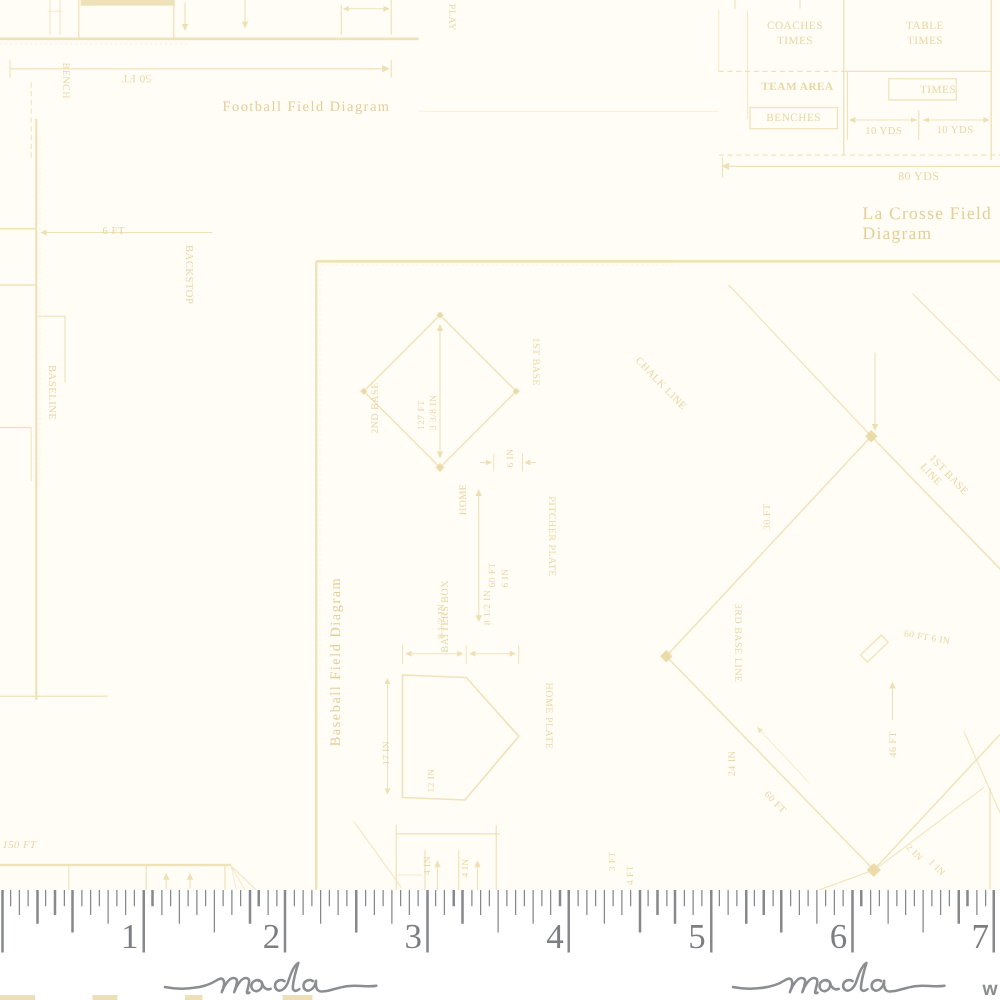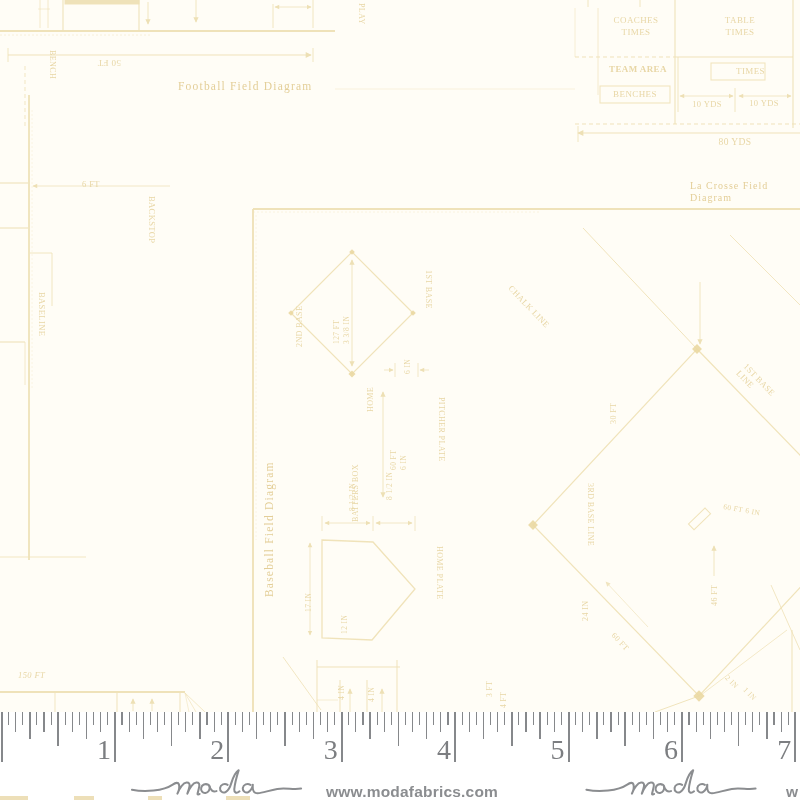--- a/index.html
+++ b/index.html
@@ -146,40 +146,40 @@
         <div class="plabel" style="left: 596px; top: 14px; font-size: 9px; line-height: 1.35; width: 80px; text-align: center;">COACHES
 TIMES</div>
         <div class="plabel" style="left: 698px; top: 14px; font-size: 9px; line-height: 1.35; width: 84px; text-align: center;">TABLE
 TIMES</div>
         <div class="plabel" style="left: 600px; top: 64px; font-size: 9px; width: 76px; text-align: center; font-weight: bold;">TEAM AREA</div>
         <div class="plabel" style="left: 711px; top: 66px; font-size: 9px; width: 54px; text-align: right;">TIMES</div>
         <div class="plabel" style="left: 600px; top: 89px; font-size: 9px; width: 70px; text-align: center;">BENCHES</div>
         <div class="plabel" style="left: 680px; top: 100px; font-size: 8.5px; width: 54px; text-align: center;">10 YDS</div>
         <div class="plabel" style="left: 737px; top: 99px; font-size: 8.5px; width: 54px; text-align: center;">10 YDS</div>
         <div class="plabel" style="left: 695px; top: 137px; font-size: 9.5px; width: 80px; text-align: center;">80 YDS</div>
-        <div class="plabel cap" style="left: 690px; top: 180px; font-size: 10px; letter-spacing: 1px;">La Crosse Field Diagram</div>
+        <div class="plabel cap" style="left: 690px; top: 164px; font-size: 14px; letter-spacing: 1px;">La Crosse Field Diagram</div>
         <div class="plabel cap" style="left: 263px; top: 597px; font-size: 11.5px; letter-spacing: 1.2px; transform: rotate(-90deg);">Baseball Field Diagram</div>
         <div class="plabel" style="left: 295px; top: 347px; font-size: 8px; transform: rotate(-90deg);">2ND BASE</div>
         <div class="plabel" style="left: 433px; top: 270px; font-size: 8px; transform: rotate(90deg);">1ST BASE</div>
         <div class="plabel" style="left: 366px; top: 412px; font-size: 8px; transform: rotate(-90deg);">HOME</div>
         <div class="plabel" style="left: 332px; top: 344px; font-size: 7.5px; line-height: 1.3; transform: rotate(-90deg);">127 FT
 3 3/8 IN</div>
         <div class="plabel" style="left: 404px; top: 374px; font-size: 7.5px; transform: rotate(-90deg);">6 IN</div>
         <div class="plabel" style="left: 389px; top: 470px; font-size: 7.5px; line-height: 1.3; transform: rotate(-90deg);">60 FT
 6 IN</div>
         <div class="plabel" style="left: 446px; top: 397px; font-size: 8px; transform: rotate(90deg);">PITCHER PLATE</div>
         <div class="plabel" style="left: 351px; top: 522px; font-size: 8px; transform: rotate(-90deg);">BATTERS BOX</div>
         <div class="plabel" style="left: 349px; top: 511px; font-size: 7.5px; transform: rotate(-90deg);">8 1/2 IN</div>
         <div class="plabel" style="left: 386px; top: 500px; font-size: 7.5px; transform: rotate(-90deg);">8 1/2 IN</div>
         <div class="plabel" style="left: 305px; top: 612px; font-size: 7.5px; transform: rotate(-90deg);">17 IN</div>
         <div class="plabel" style="left: 341px; top: 634px; font-size: 7.5px; transform: rotate(-90deg);">12 IN</div>
         <div class="plabel" style="left: 444px; top: 546px; font-size: 8px; transform: rotate(90deg);">HOME PLATE</div>
         <div class="plabel" style="left: 338px; top: 700px; font-size: 7.5px; transform: rotate(-90deg);">4 IN</div>
         <div class="plabel" style="left: 368px; top: 702px; font-size: 7.5px; transform: rotate(-90deg);">4 IN</div>
-        <div class="plabel" style="left: 18px; top: 671px; font-size: 8.5px; font-style: italic;">150 FT</div>
+        <div class="plabel" style="left: 2px; top: 671px; font-size: 8.5px; font-style: italic;">150 FT</div>
         <div class="plabel" style="left: 513px; top: 284px; font-size: 8.5px; transform: rotate(46deg);">CHALK LINE</div>
         <div class="plabel" style="left: 748px; top: 362px; font-size: 8.5px; transform: rotate(46deg);">1ST BASE LINE</div>
         <div class="plabel" style="left: 595px; top: 483px; font-size: 8px; transform: rotate(90deg);">3RD BASE LINE</div>
         <div class="plabel" style="left: 609px; top: 424px; font-size: 8px; transform: rotate(-90deg);">30 FT</div>
         <div class="plabel" style="left: 581px; top: 621px; font-size: 8px; transform: rotate(-90deg);">24 IN</div>
         <div class="plabel" style="left: 616px; top: 631px; font-size: 8px; transform: rotate(46deg);">60 FT</div>
         <div class="plabel" style="left: 710px; top: 606px; font-size: 8px; transform: rotate(-90deg);">46 FT</div>
         <div class="plabel" style="left: 724px; top: 503px; font-size: 7.5px; transform: rotate(10deg);">60 FT 6 IN</div>
         <div class="plabel" style="left: 729px; top: 674px; font-size: 7.5px; transform: rotate(46deg);">2 IN</div>
         <div class="plabel" style="left: 747px; top: 686px; font-size: 7.5px; transform: rotate(46deg);">1 IN</div>
@@ -314,21 +314,20 @@
     <div id="brandrow">
       <svg class="moda-svg" id="moda1" style="left:114px;top:2px;" width="205" height="34" viewBox="0 0 205 40" aria-label="moda">
         <g fill="none" stroke="#8b8d90" stroke-width="2.4" stroke-linecap="round" stroke-linejoin="round">
           <path d="M3 25.5 C18 28.5 40 27 51 19.5 C54.5 17 57.5 16.8 58.3 19.2 C59.2 22 58 27 56.5 30.2 C58.8 23.5 63.5 17.3 67.3 17 C70.3 16.8 71.2 18.8 70.7 21.6 C70.2 24.6 69 28 68.2 30.2 C70.5 23.5 75 17.3 78.8 17 C81.8 16.8 82.7 18.8 82.2 21.6 C81.7 24.6 80.6 28.2 80.2 30.2 C80 31.4 81.3 31.7 82.6 30.6"></path>
           <path d="M92.8 19.6 C89.4 18 85.3 19.6 84.5 23.2 C83.7 26.8 86.3 29.8 89.6 29.3 C93 28.8 95 25.4 94.4 21.9 C94 19.9 92.4 19.1 91.5 19.7"></path>
           <path d="M94.2 21.5 C95.5 26 98.3 28.8 102.5 27.2"></path>
           <path d="M115.6 19.8 C112 17.6 107.3 19.5 106.7 23.4 C106.2 27.2 109.8 30.3 113.6 28 C116.8 26 118.8 21.5 119.6 18.7 C121.8 11.5 124.8 4.8 128.6 2.6 C126.4 9.5 123.8 20.5 123.4 25.2 C123.1 28.8 125.8 30.6 129.6 27.4"></path>
           <path d="M142.4 19.8 C138.8 17.6 134.1 19.5 133.5 23.4 C133 27.2 136.6 30.3 140.4 28 C143.3 26.2 144.9 22.3 145.2 19.6 C144.9 23.4 145.1 28.2 148.4 29.3 C154 31.1 163 26.2 174 24.6 C184.5 23.1 193 25.8 202 24.2"></path>
         </g>
       </svg>
-      <span class="url" style="left:326px;top:17px;">www.modafabrics.com</span>
       <svg class="moda-svg" id="moda2" style="left:572px;top:2px;" width="198" height="34" viewBox="0 0 205 40" aria-label="moda">
         <g fill="none" stroke="#8b8d90" stroke-width="2.4" stroke-linecap="round" stroke-linejoin="round">
           <path d="M3 25.5 C18 28.5 40 27 51 19.5 C54.5 17 57.5 16.8 58.3 19.2 C59.2 22 58 27 56.5 30.2 C58.8 23.5 63.5 17.3 67.3 17 C70.3 16.8 71.2 18.8 70.7 21.6 C70.2 24.6 69 28 68.2 30.2 C70.5 23.5 75 17.3 78.8 17 C81.8 16.8 82.7 18.8 82.2 21.6 C81.7 24.6 80.6 28.2 80.2 30.2 C80 31.4 81.3 31.7 82.6 30.6"></path>
           <path d="M92.8 19.6 C89.4 18 85.3 19.6 84.5 23.2 C83.7 26.8 86.3 29.8 89.6 29.3 C93 28.8 95 25.4 94.4 21.9 C94 19.9 92.4 19.1 91.5 19.7"></path>
           <path d="M94.2 21.5 C95.5 26 98.3 28.8 102.5 27.2"></path>
           <path d="M115.6 19.8 C112 17.6 107.3 19.5 106.7 23.4 C106.2 27.2 109.8 30.3 113.6 28 C116.8 26 118.8 21.5 119.6 18.7 C121.8 11.5 124.8 4.8 128.6 2.6 C126.4 9.5 123.8 20.5 123.4 25.2 C123.1 28.8 125.8 30.6 129.6 27.4"></path>
           <path d="M142.4 19.8 C138.8 17.6 134.1 19.5 133.5 23.4 C133 27.2 136.6 30.3 140.4 28 C143.3 26.2 144.9 22.3 145.2 19.6 C144.9 23.4 145.1 28.2 148.4 29.3 C154 31.1 163 26.2 174 24.6 C184.5 23.1 193 25.8 202 24.2"></path>
         </g>
       </svg>
       <span class="url" style="left:786px;top:17px;">w</span>

